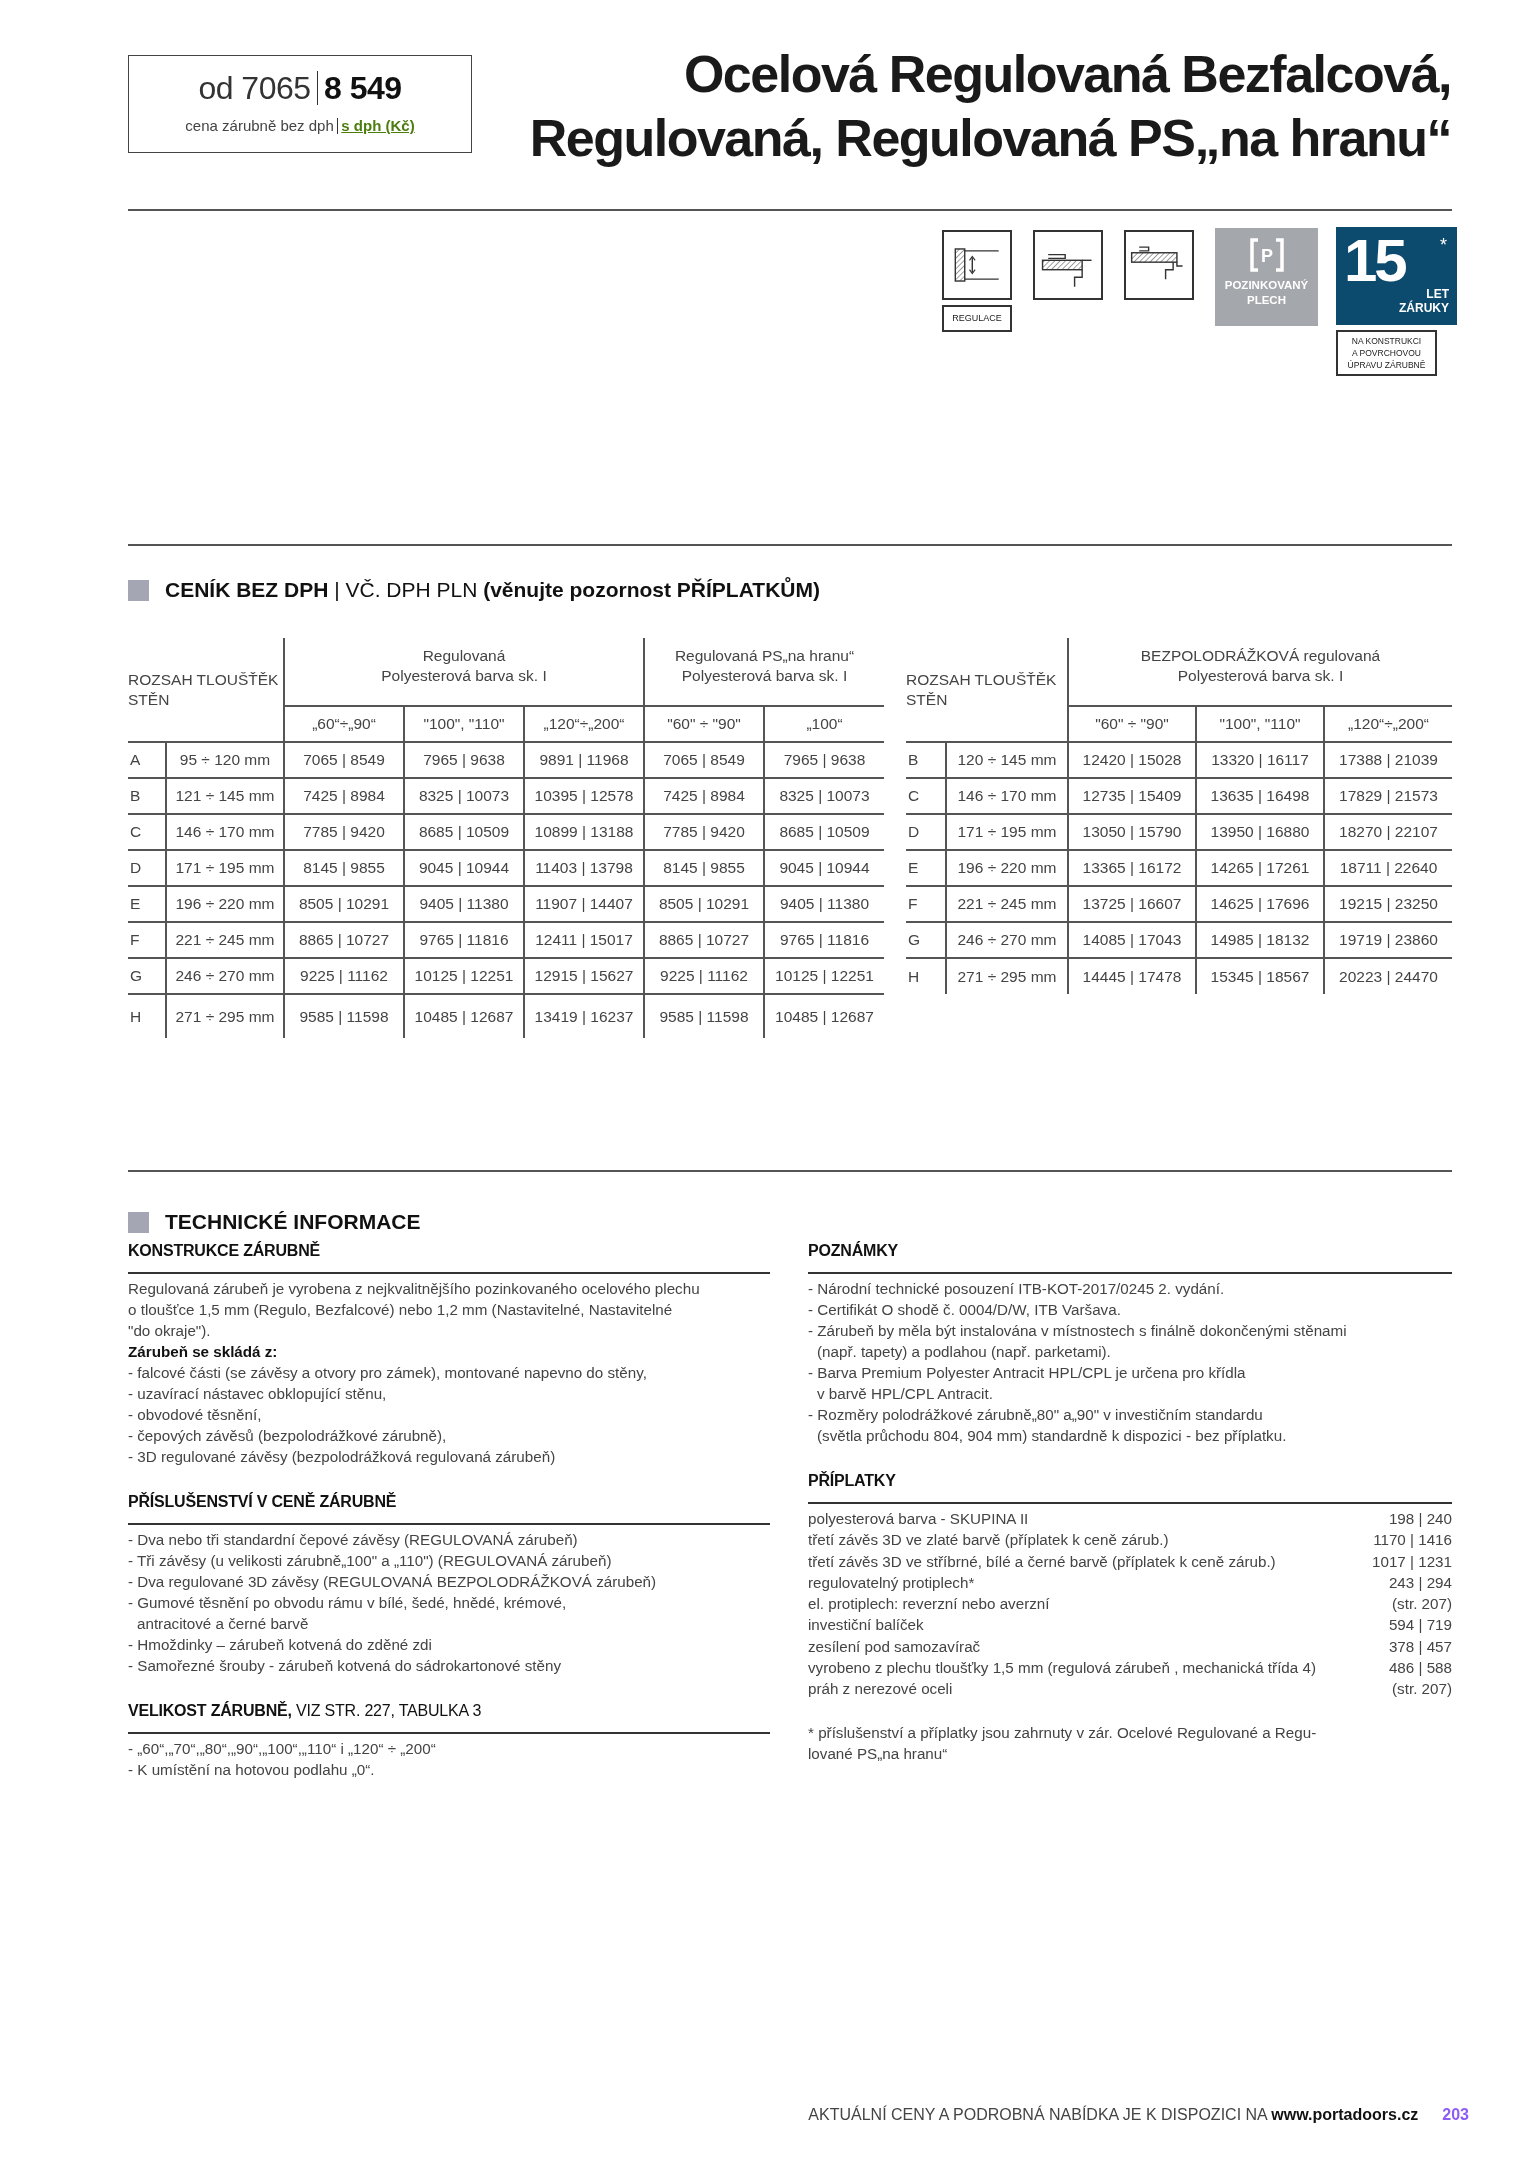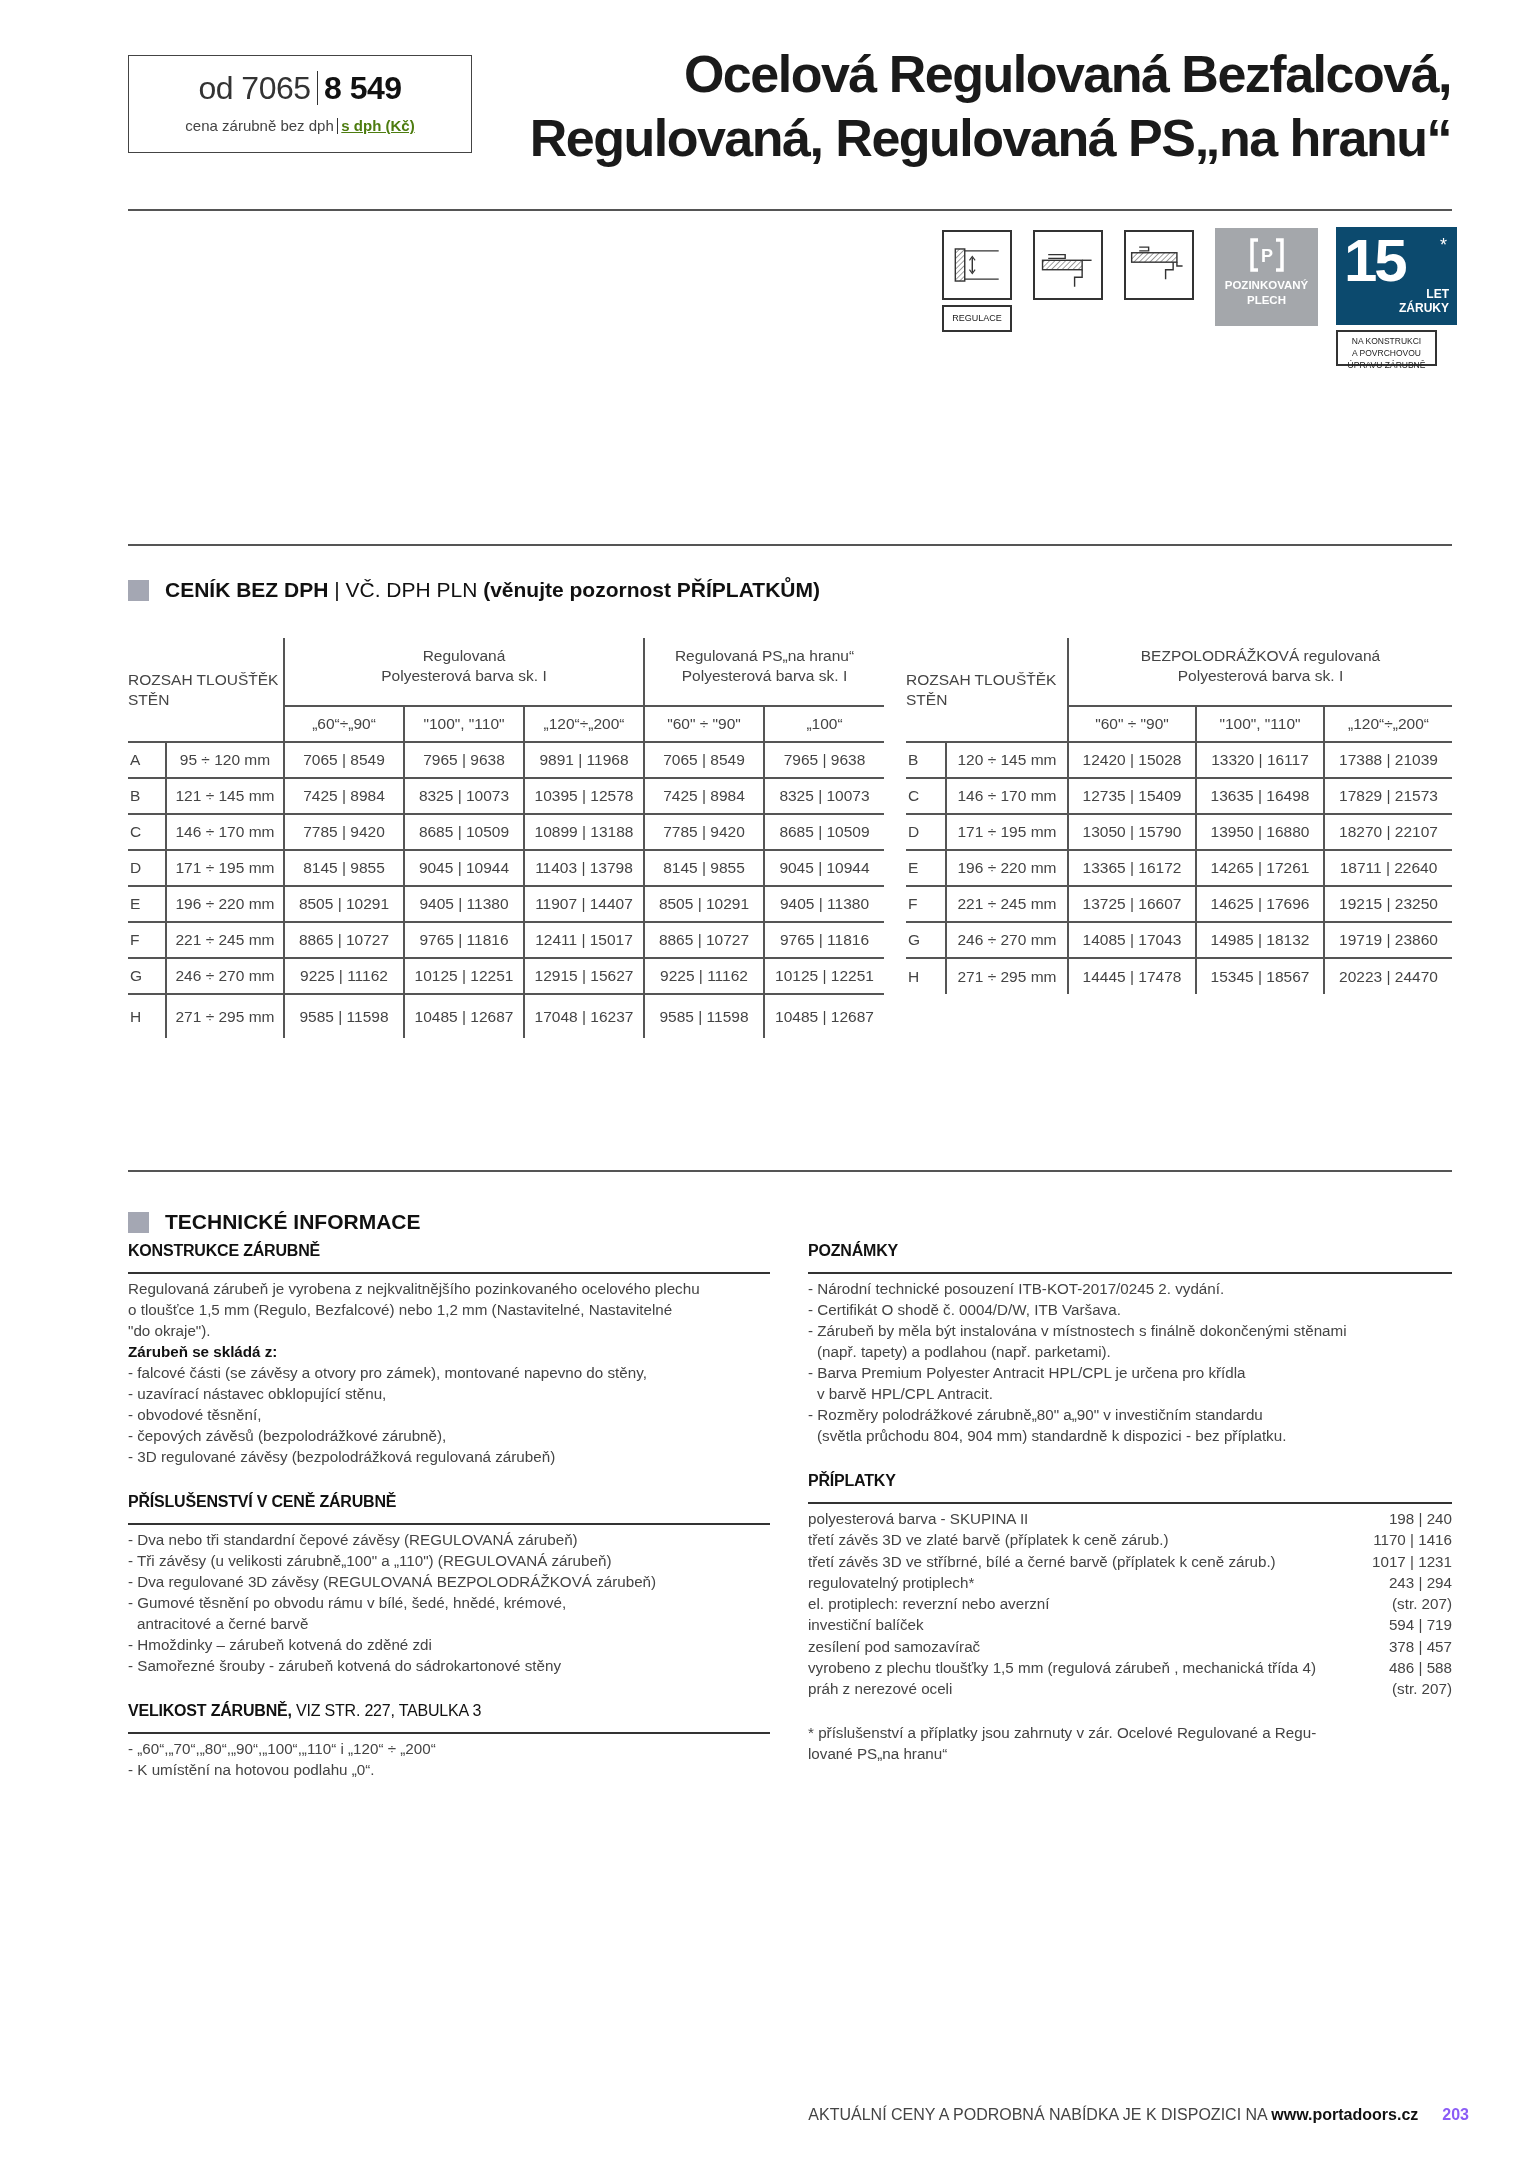--- a/index.html
+++ b/index.html
@@ -20,21 +20,21 @@
 
   .icon-box { position: absolute; top: 230px; width: 70px; height: 70px; border: 2px solid #333; background: #fff; }
   .icon-box svg { width: 100%; height: 100%; }
   .icon-label { position: absolute; top: 305px; left: 942px; width: 70px; height: 27px; border: 2px solid #333; font-size: 9px; text-align: center; line-height: 23px; color: #222; }
   .badge-zinc { position: absolute; left: 1215px; top: 228px; width: 103px; height: 98px; background: #a4a7ab; color: #fff; text-align: center; font-weight: bold; font-size: 11.5px; line-height: 15px; }
   .badge-zinc .p-logo { margin: 10px auto 6px; width: 34px; height: 34px; position: relative; }
   .badge-15 { position: absolute; left: 1336px; top: 227px; width: 121px; height: 98px; background: #0c4a6e; color: #fff; }
   .badge-15 .num { position: absolute; left: 8px; top: 2px; font-size: 60px; font-weight: bold; letter-spacing: -3px; line-height: 64px; }
   .badge-15 .star { position: absolute; right: 10px; top: 8px; font-size: 18px; }
   .badge-15 .let { position: absolute; right: 8px; top: 60px; font-size: 12px; font-weight: bold; text-align: right; line-height: 14px; }
-  .badge-15-note { position: absolute; left: 1336px; top: 330px; width: 101px; height: 36px; border: 2px solid #333; font-size: 8.5px; text-align: center; line-height: 12px; padding-top: 3px; color: #222; }
+  .badge-15-note { position: absolute; left: 1336px; top: 330px; width: 101px; height: 46px; border: 2px solid #333; font-size: 8.5px; text-align: center; line-height: 12px; padding-top: 3px; color: #222; }
 
   .section-head { position: absolute; left: 128px; display: flex; align-items: center; }
   .section-head .sq { width: 21px; height: 21px; background: #a4a7b3; margin-right: 16px; }
   .section-head .txt { font-size: 21px; color: #111; }
   .section-head .txt b { font-weight: bold; }
 
   table.price { position: absolute; border-collapse: collapse; font-size: 15.5px; color: #444; }
   table.price td, table.price th { font-weight: normal; text-align: center; }
   table.price .grp { border-left: 2px solid #555; padding-top: 8px; line-height: 20px; vertical-align: top; height: 68px; }
   table.price .rz { text-align: left; vertical-align: middle; line-height: 20px; }
@@ -251,21 +251,21 @@
         <td>10125 | 12251</td>
         <td>12915 | 15627</td>
         <td>9225 | 11162</td>
         <td>10125 | 12251</td>
       </tr>
       <tr class="last">
         <td class="letter">H</td>
         <td>271 ÷ 295 mm</td>
         <td>9585 | 11598</td>
         <td>10485 | 12687</td>
-        <td>17048 | 16237</td>
+        <td>13419 | 16237</td>
         <td>9585 | 11598</td>
         <td>10485 | 12687</td>
       </tr>
     </tbody>
 </table>
 
 <table class="price" id="tbl-right" style="left:906px; top:638px; width:546px;">
   <colgroup>
       <col style="width:40px">
       <col style="width:122px">

